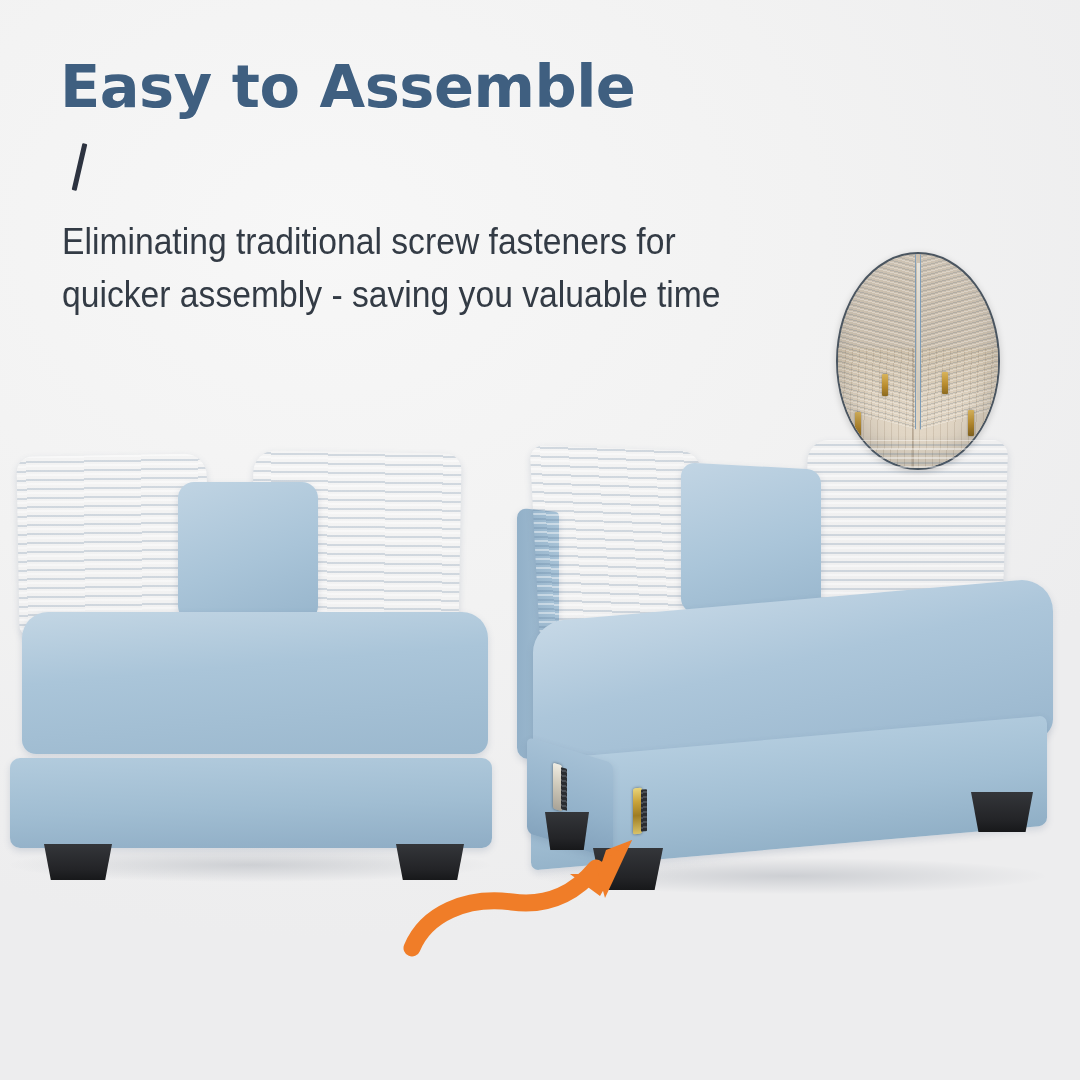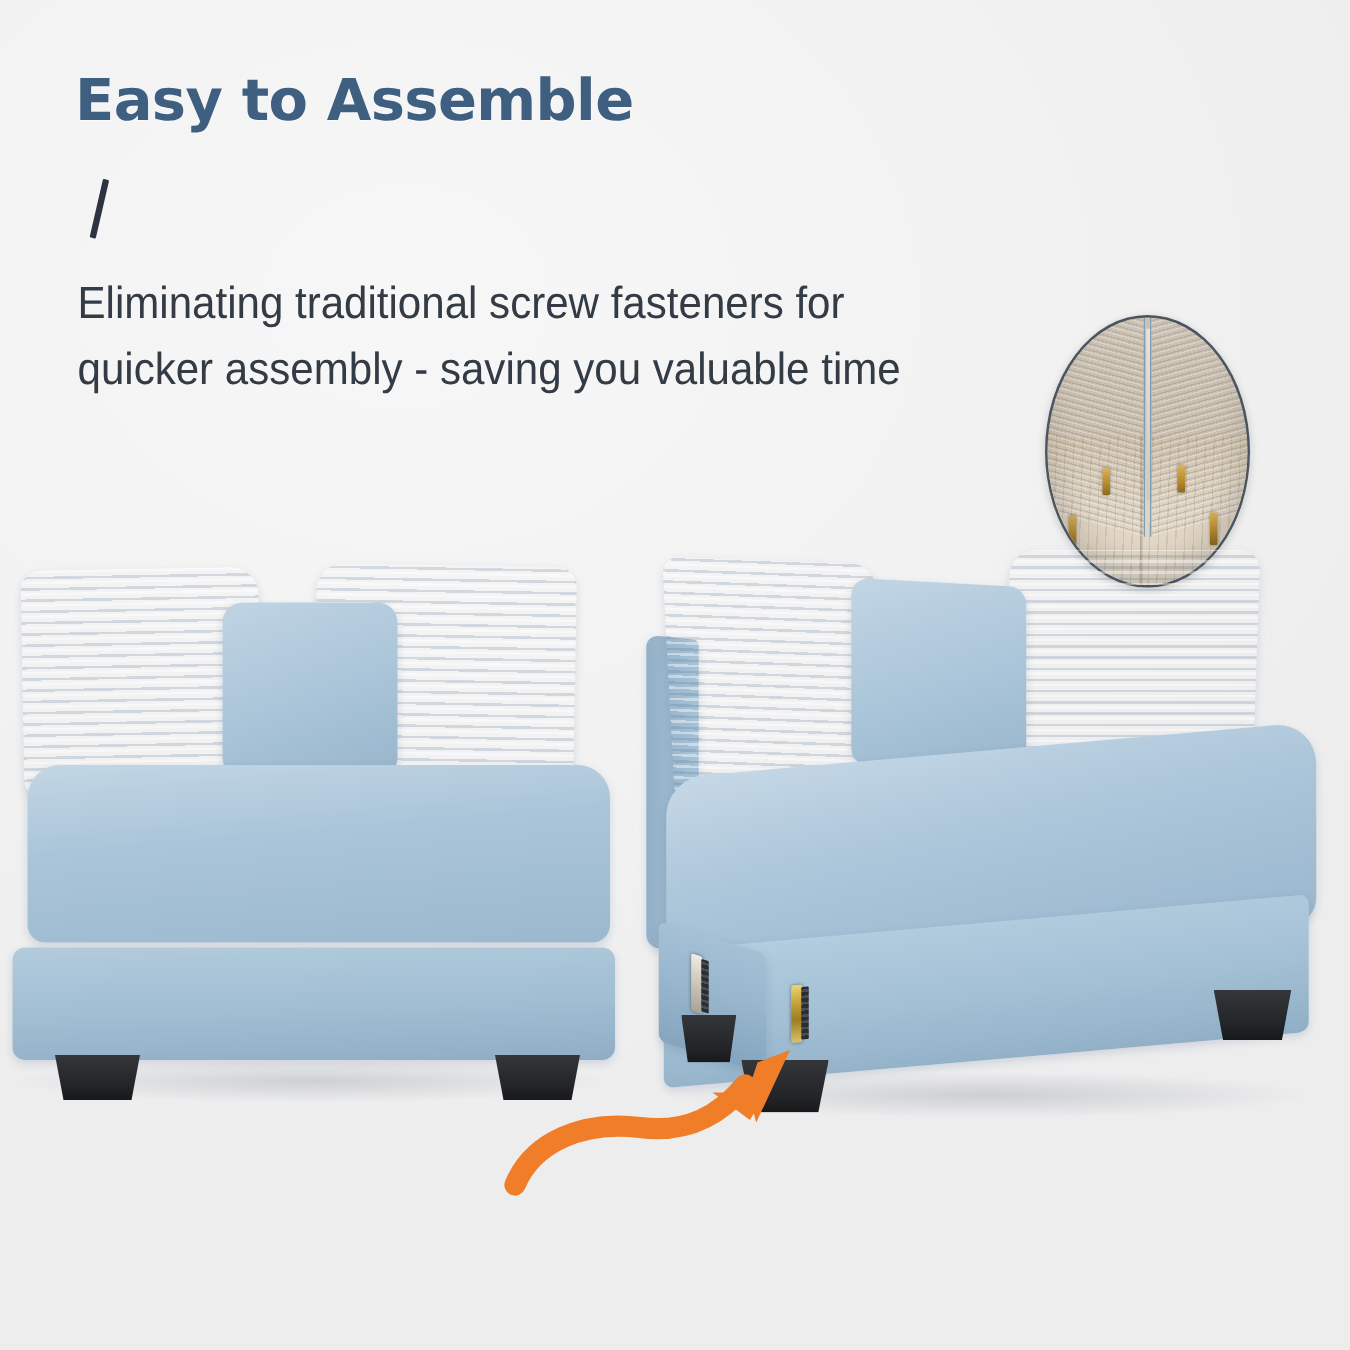--- a/index.html
+++ b/index.html
@@ -12,21 +12,21 @@
     position:relative;width:1080px;height:1080px;
     background:
       radial-gradient(ellipse 900px 700px at 30% 22%, #f7f7f7 0%, #f2f2f2 55%, #ededee 100%),
       linear-gradient(135deg,#f6f6f6 0%,#eeeeef 60%,#e8e8ea 100%);
     overflow:hidden;
   }
 
   
   .headline{
     position:absolute;left:60px;top:56px;
-    font-size:46px;line-height:1.05;font-weight:bold;
+    font-size:59px;line-height:1.05;font-weight:bold;
     letter-spacing:-0.5px;
     color:#3f5f80;
     font-family:"DejaVu Sans", sans-serif;
     text-shadow:0 1px 0 rgba(255,255,255,.55);
     white-space:nowrap;
   }
   .slash{
     position:absolute;left:66px;top:143px;
     width:28px;height:50px;
   }

